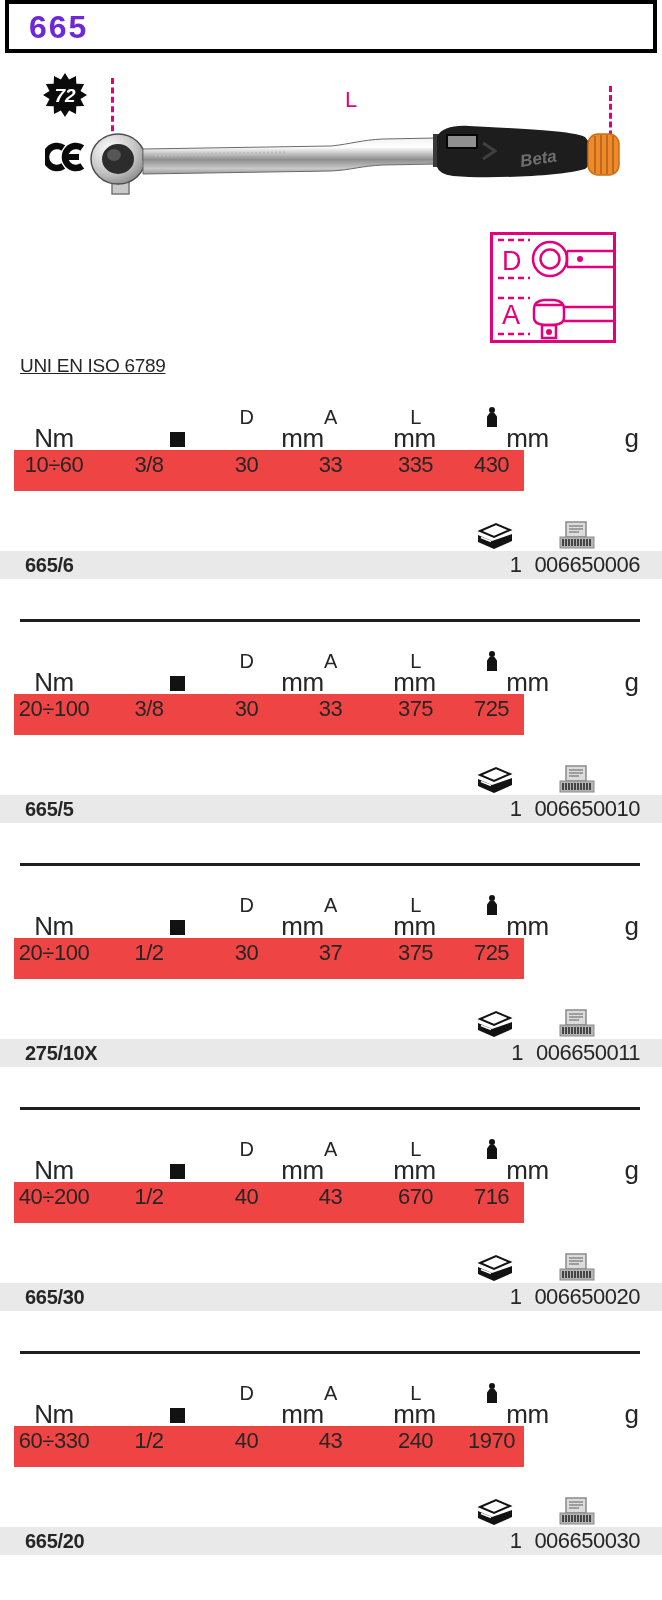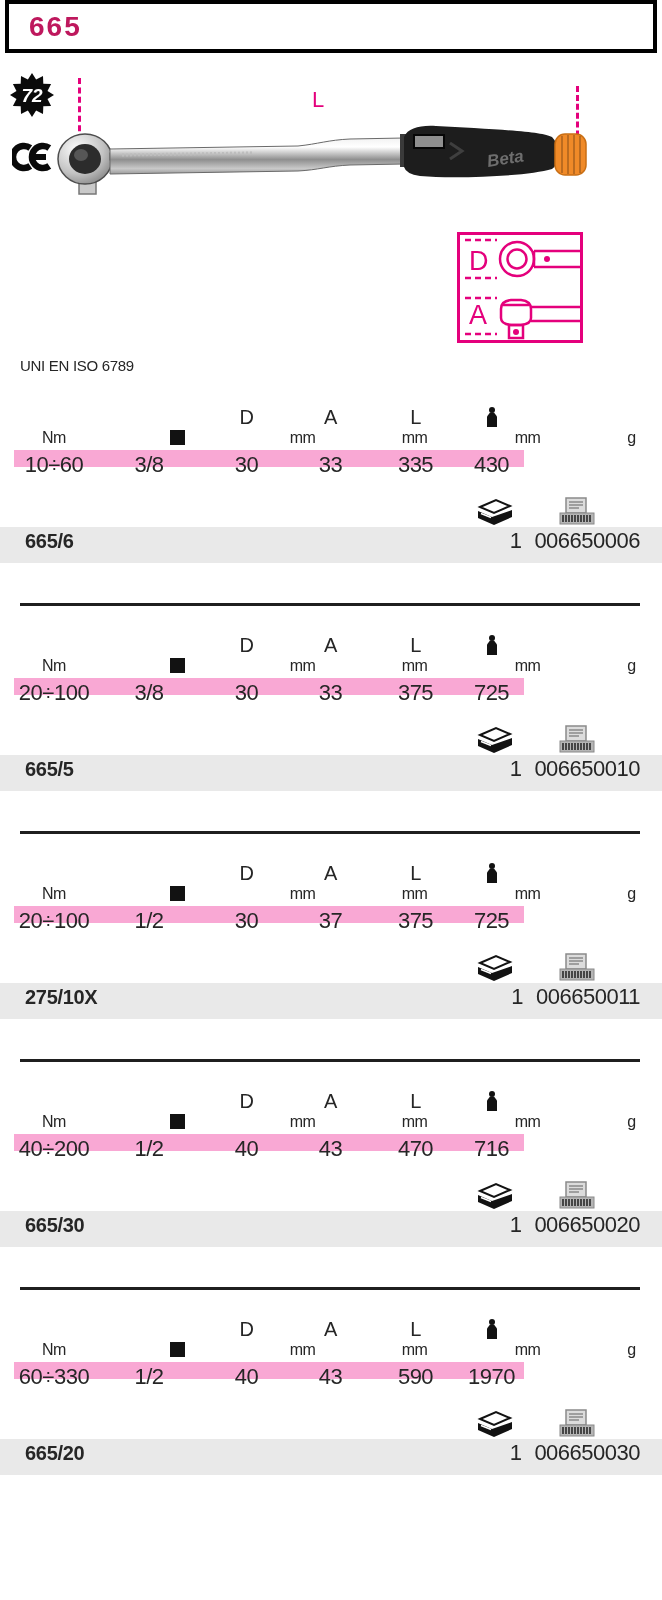--- a/index.html
+++ b/index.html
@@ -6,48 +6,48 @@
   body{
     width:662px;height:1600px;background:#ffffff;overflow:hidden;
     font-family:"Liberation Sans", sans-serif;color:#262626;position:relative;
   }
   
   .header-box{
     margin:0 5px;border:4px solid #000;height:45px;background:#fff;
     display:flex;align-items:center;
   }
   .header-code{
-    margin-left:20px;font-size:28px;font-weight:800;letter-spacing:2px;
-    color:#be185d;line-height:1;
+    margin-left:20px;font-size:32px;font-weight:800;letter-spacing:2px;
+    color:#6d28d9;line-height:1;
   }
   
-  .diagram{position:relative;height:300px;}
+  .diagram{position:relative;height:300px;margin-left:33px;}
   .badge72{position:absolute;left:10px;top:20px;}
   .ce-mark{position:absolute;left:12px;top:88px;}
   .dash-left{position:absolute;left:78px;top:25px;height:72px;border-left:3px dashed #e4007c;}
   .dash-right{position:absolute;left:576px;top:33px;height:86px;border-left:3px dashed #e4007c;}
   .l-label{position:absolute;left:312px;top:34px;font-size:22px;color:#e4007c;}
   .wrench{position:absolute;left:52px;top:62px;}
   .inset{position:absolute;left:457px;top:179px;}
   
-  .standard{margin:0 0 20px 20px;font-size:15px;letter-spacing:-0.3px;line-height:25px;}
+  .standard{margin:0 0 20px 20px;font-size:19px;letter-spacing:-0.3px;line-height:25px;text-decoration:underline;}
   
   .product{margin-top:26px;}
   .spec-table{margin-left:14px;width:510px;}
   .spec-row{display:grid;grid-template-columns:80px 110px 85px 83px 87px 65px;}
   .spec-row .cell{text-align:center;letter-spacing:-0.5px;}
   .icons-row{height:24px;align-items:end;font-size:20px;}
   .icons-row .cell{display:flex;justify-content:center;align-items:flex-end;height:24px;line-height:22px;}
-  .units-row{height:22px;font-size:16px;line-height:20px;gap:28px;}
-  .data-row{background:#f9a8d4;height:17px;font-size:22px;line-height:29px;}
+  .units-row{height:22px;font-size:26px;line-height:20px;gap:28px;}
+  .data-row{background:#ef4444;height:41px;font-size:22px;line-height:29px;}
   .drive-square{display:inline-block;width:15px;height:15px;background:#121212;vertical-align:middle;margin-bottom:2px;}
   .order-row{margin-top:30px;height:30px;display:flex;justify-content:flex-end;align-items:flex-end;gap:45px;padding-right:67px;}
   .model-band{
     background:#e9e9e9;height:28px;display:flex;justify-content:space-between;align-items:center;
-    padding:0 22px 8px 25px;
+    padding:0 22px 0 25px;
   }
   .model-label{font-size:20px;font-weight:bold;letter-spacing:-0.3px;}
   .order-right{display:flex;gap:13px;font-size:22px;letter-spacing:-0.5px;}
   .divider{height:3px;background:#1f1f1f;margin:40px 22px 0 20px;}
   svg text{font-family:"Liberation Sans", sans-serif;}
 </style>
 </head>
 <body>
 
 <div class="header-box">
@@ -370,21 +370,21 @@
         <div class="cell">mm</div>
         <div class="cell">mm</div>
         <div class="cell">mm</div>
         <div class="cell">g</div>
       </div>
       <div class="spec-row data-row">
         <div class="cell">40÷200</div>
         <div class="cell">1/2</div>
         <div class="cell">40</div>
         <div class="cell">43</div>
-        <div class="cell">470</div>
+        <div class="cell">670</div>
         <div class="cell">716</div>
       </div>
     </div>
 
     <div class="order-row">
       <svg width="40" height="30" viewBox="0 0 40 30">
         <polygon points="6,10 22,3 36,9 20,16" fill="#ffffff" stroke="#121212" stroke-width="2"></polygon>
         <path d="M4,14 L18,20 L38,13 L38,20 L20,28 L4,21 Z" fill="#121212"></path>
         <line x1="7" y1="16.5" x2="17" y2="20.5" stroke="#ffffff" stroke-width="1.5"></line>
       </svg>
@@ -441,21 +441,21 @@
         <div class="cell">mm</div>
         <div class="cell">mm</div>
         <div class="cell">mm</div>
         <div class="cell">g</div>
       </div>
       <div class="spec-row data-row">
         <div class="cell">60÷330</div>
         <div class="cell">1/2</div>
         <div class="cell">40</div>
         <div class="cell">43</div>
-        <div class="cell">590</div>
+        <div class="cell">240</div>
         <div class="cell">1970</div>
       </div>
     </div>
 
     <div class="order-row">
       <svg width="40" height="30" viewBox="0 0 40 30">
         <polygon points="6,10 22,3 36,9 20,16" fill="#ffffff" stroke="#121212" stroke-width="2"></polygon>
         <path d="M4,14 L18,20 L38,13 L38,20 L20,28 L4,21 Z" fill="#121212"></path>
         <line x1="7" y1="16.5" x2="17" y2="20.5" stroke="#ffffff" stroke-width="1.5"></line>
       </svg>

